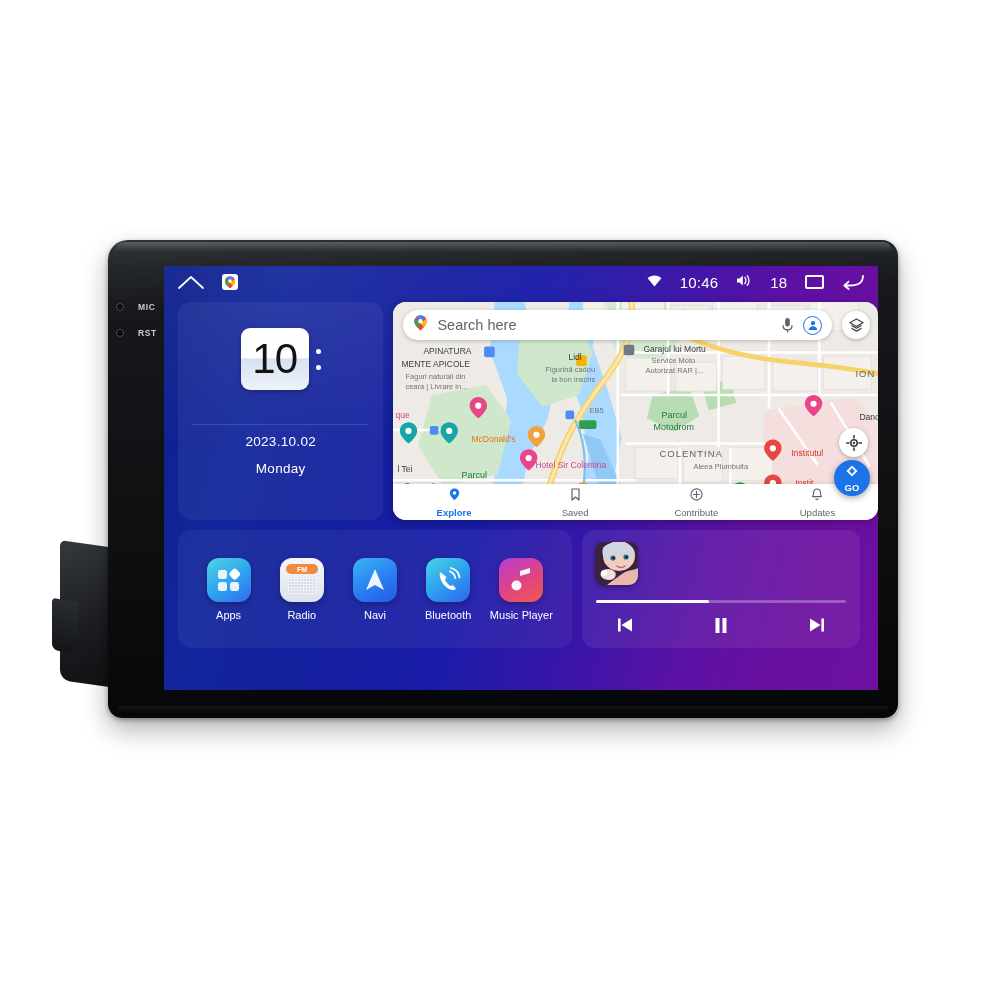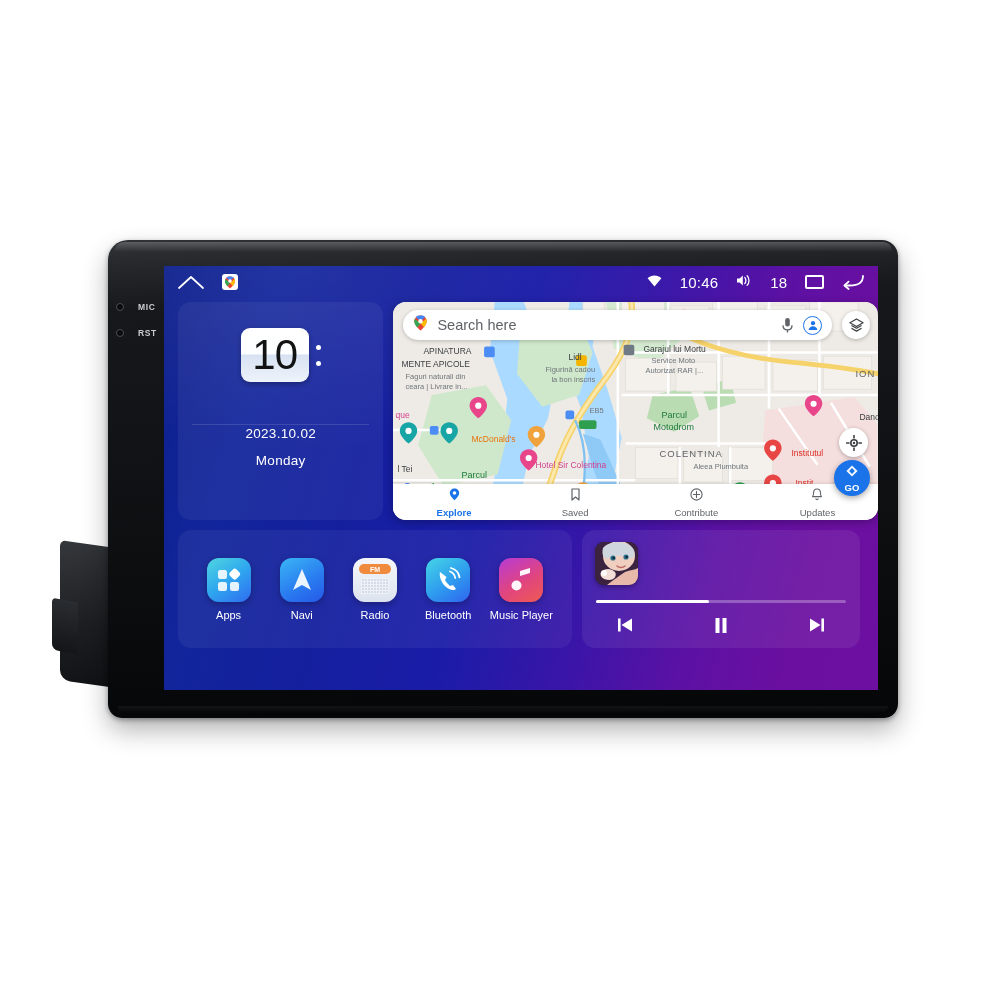--- a/index.html
+++ b/index.html
@@ -108,21 +108,21 @@
     border-radius: 13px;
     position: relative;
     display:flex; flex-direction:column; align-items:center;
   }
   .clock-divider{
     position:absolute; left: 14px; right: 14px; top: 122px; height:1px;
     background: rgba(255,255,255,.13);
   }
   .flip { display:flex; align-items:center; gap: 7px; margin-top: 26px; }
   .flip-card {
-    width: 68px; height: 54px; border-radius: 9px;
+    width: 68px; height: 62px; border-radius: 9px;
     background: linear-gradient(180deg,#ffffff 0%,#fdfeff 48%,#d7e2f2 50%,#eef3fa 100%);
     display:flex; align-items:center; justify-content:center;
     box-shadow: 0 2px 5px rgba(0,0,0,.30);
     position: relative;
   }
   .flip-card span { font-size: 42px; font-weight: 400; color:#121212; line-height:1; letter-spacing:-1px; }
   .colon { display:flex; flex-direction:column; gap:11px; }
   .colon i { display:block; width:5px; height:5px; border-radius:50%; background:#fff; }
   .date-txt { color:#fff; font-size: 13.5px; margin-top: 44px; letter-spacing:.3px;}
   .day-txt  { color:#fff; font-size: 13.5px; margin-top: 12px; letter-spacing:.3px;}
@@ -540,29 +540,20 @@
           <div class="app">
             <span class="icn ic-apps">
               <svg width="26" height="26" viewBox="0 0 26 26">
                 <rect x="2" y="3" width="9" height="9" rx="2.2" fill="#ffffff" opacity=".88"></rect>
                 <rect x="2" y="15" width="9" height="9" rx="2.2" fill="#ffffff" opacity=".88"></rect>
                 <rect x="14" y="15" width="9" height="9" rx="2.2" fill="#ffffff" opacity=".88"></rect>
                 <rect x="14.2" y="2.6" width="9" height="9" rx="2.2" fill="#ffffff" transform="rotate(45 18.7 7.1)"></rect>
               </svg>
             </span>
             <span class="nm">Apps</span>
-          </div>
-
-          <div class="app">
-            <span class="icn ic-navi">
-              <svg width="24" height="26" viewBox="0 0 24 26">
-                <path d="M12 2 L21 23 L12 18 L3 23 Z" fill="#eaf5ff"></path>
-              </svg>
-            </span>
-            <span class="nm">Navi</span>
           </div>
 
           <div class="app">
             <span class="icn ic-radio">
               <svg width="44" height="44" viewBox="0 0 44 44">
                 <rect x="6" y="6" width="32" height="10" rx="5" fill="#f08a3c"></rect>
                 <text x="22" y="14" text-anchor="middle" font-family="Liberation Sans, sans-serif" font-size="7" font-weight="bold" fill="#ffffff">FM</text>
                 <g fill="#c3ccdc">
                   <rect x="8" y="20" width="28" height="16" fill="#eef1f7"></rect>
                 </g>
@@ -612,20 +603,29 @@
                     <circle cx="28" cy="34" r=".8"></circle>
                     <circle cx="31" cy="34" r=".8"></circle>
                     <circle cx="34" cy="34" r=".8"></circle>
                 </g>
               </svg>
             </span>
             <span class="nm">Radio</span>
           </div>
 
           <div class="app">
+            <span class="icn ic-navi">
+              <svg width="24" height="26" viewBox="0 0 24 26">
+                <path d="M12 2 L21 23 L12 18 L3 23 Z" fill="#eaf5ff"></path>
+              </svg>
+            </span>
+            <span class="nm">Navi</span>
+          </div>
+
+          <div class="app">
             <span class="icn ic-bt">
               <svg width="27" height="26" viewBox="0 0 27 26">
                 <path d="M5 5 C4 9 6 15 10 19 C14 23 19 24 21 22 L18 18 L15 19 C13 17 11 15 10 13 L11.5 10 Z" fill="#ffffff"></path>
                 <path d="M15 4.5 C17.8 5.5 19.8 8 20.3 11" fill="none" stroke="#fff" stroke-width="1.8" stroke-linecap="round"></path>
                 <path d="M16 1 C20.5 2.2 23.8 5.8 24.5 10.4" fill="none" stroke="#fff" stroke-width="1.8" stroke-linecap="round"></path>
               </svg>
             </span>
             <span class="nm">Bluetooth</span>
           </div>
 

